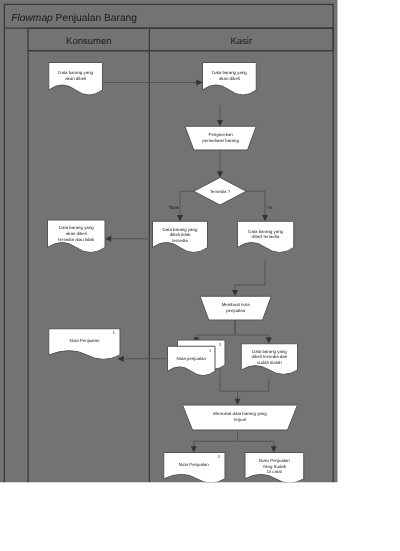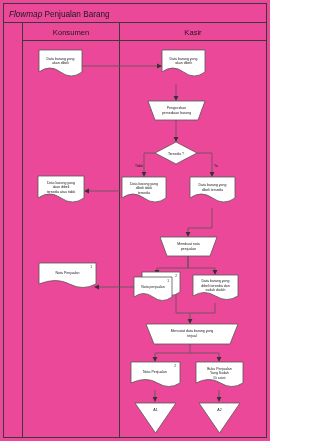--- a/index.html
+++ b/index.html
@@ -7,22 +7,22 @@
     padding: 0;
     background: #ffffff;
   }
   body {
     font-family: "Liberation Sans", sans-serif;
     color: #000000;
   }
   #page {
     position: relative;
     width: 270px;
-    height: 441px;
-    background: #ec4899;
+    height: 386px;
+    background: #737373;
     overflow: hidden;
   }
   #svg-root {
     position: absolute;
     left: 0;
     top: 0;
   }
   .frame-line {
     fill: none;
     stroke: #3a3a3a;

